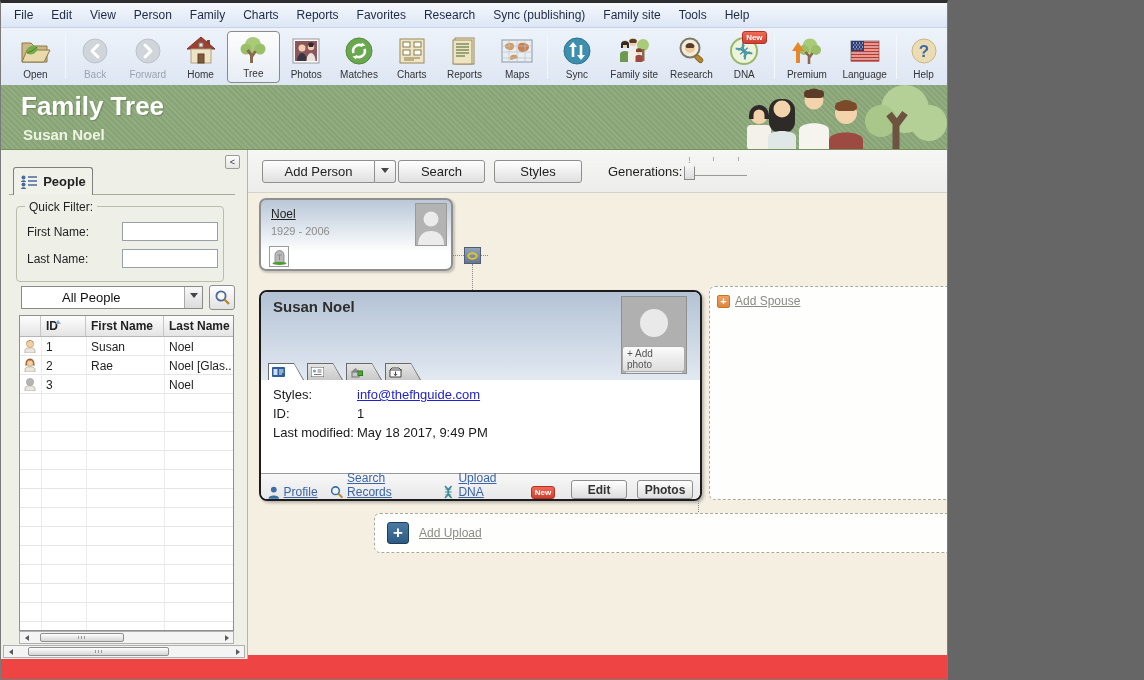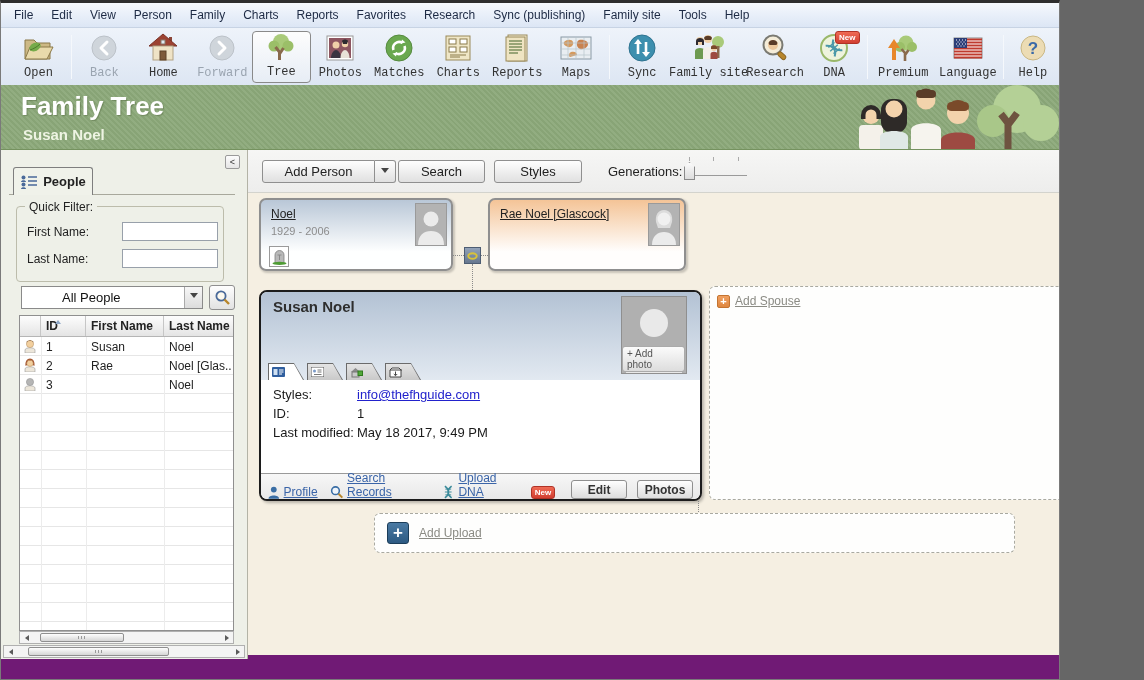--- a/index.html
+++ b/index.html
@@ -1,31 +1,31 @@
 <!DOCTYPE html>
 <html><head>
 <meta charset="utf-8">
 <style>
   * { margin:0; padding:0; box-sizing:border-box; }
   body { font-family:"Liberation Sans", sans-serif; background:#666; }
-  #root { position:relative; width:1060px; height:680px; background:#701a75; overflow:hidden;
+  #root { position:relative; width:948px; height:680px; background:#ef4444; overflow:hidden;
           border:1px solid #7a7a7a; border-top:3px solid #2e2e2e; }
 
   
   #menubar { position:absolute; left:0; top:0; width:100%; height:25px;
              background:linear-gradient(#f5f8fd,#dce6f5); border-bottom:1px solid #c7d3e4;
              display:flex; align-items:center; padding-left:4px; }
   .menu-item { font-size:12px; color:#1d2a44; padding:4px 9px; cursor:default; }
 
   
   #toolbar { position:absolute; left:0; top:25px; width:100%; height:57px;
              background:linear-gradient(#eef3fa,#dde6f3); display:flex; align-items:center; padding-left:8px; }
   .tb-btn { width:63px; height:52px; display:flex; flex-direction:column; align-items:center;
             justify-content:flex-end; padding-bottom:3px; gap:2px; position:relative; border-radius:4px; }
-  .tb-btn .tb-label { font-size:12px; color:#333; white-space:nowrap;font-family:Liberation Mono, monospace; }
+  .tb-btn .tb-label { font-size:10px; color:#333; white-space:nowrap; }
   .tb-btn.disabled .tb-label { color:#9aa4b0; }
   .tb-btn.selected { border:1px solid #8a8a8a; background:linear-gradient(#fdfdfd,#e7edf5); }
   .tb-icon { width:34px; height:32px; display:flex; align-items:center; justify-content:center; }
   .tb-sep { width:1px; height:44px; background:#c2cddc; border-right:1px solid #f5f8fc; margin:0 3px; }
   .new-badge { position:absolute; top:0px; right:4px; background:linear-gradient(#ef6a54,#d23f31);
                border:1px solid #b03226; color:#fff; font-size:8px; font-weight:bold;
                padding:1px 3px; border-radius:3px; }
 
   
   #green-header { position:absolute; left:0; top:82px; width:100%; height:65px;
@@ -218,41 +218,41 @@
     <div class="tb-btn disabled">
       <span class="tb-icon">
         <svg width="28" height="28" viewBox="0 0 28 28">
             <circle cx="14" cy="14" r="12" fill="#cfd5db" stroke="#bcc2c9"></circle>
             <path d="M17 8l-6 6 6 6" stroke="#fff" stroke-width="3" fill="none" stroke-linecap="round" stroke-linejoin="round"></path>
           </svg>
       </span>
       <span class="tb-label">Back</span>
     </div>
 
+    <div class="tb-btn disabled">
+      <span class="tb-icon">
+        <svg width="28" height="28" viewBox="0 0 28 28">
+            <circle cx="14" cy="14" r="12" fill="#cfd5db" stroke="#bcc2c9"></circle>
+            <path d="M11 8l6 6-6 6" stroke="#fff" stroke-width="3" fill="none" stroke-linecap="round" stroke-linejoin="round"></path>
+          </svg>
+      </span>
+      <span class="tb-label">Forward</span>
+    </div>
+
     <div class="tb-btn">
       <span class="tb-icon">
         <svg width="32" height="30" viewBox="0 0 32 30">
             <rect x="22" y="4" width="3" height="6" fill="#8a4436"></rect>
             <path d="M16 1L2 13h28z" fill="#9c4232" stroke="#7a3226"></path>
             <rect x="6" y="13" width="20" height="14" fill="#efe3c6" stroke="#b2a284"></rect>
             <rect x="13" y="18" width="6" height="9" fill="#7e5a3a" stroke="#5e4228"></rect>
             <rect x="14" y="7" width="4" height="4" fill="#dfeaf2" stroke="#88786a"></rect>
           </svg>
       </span>
       <span class="tb-label">Home</span>
-    </div>
-
-    <div class="tb-btn disabled">
-      <span class="tb-icon">
-        <svg width="28" height="28" viewBox="0 0 28 28">
-            <circle cx="14" cy="14" r="12" fill="#cfd5db" stroke="#bcc2c9"></circle>
-            <path d="M11 8l6 6-6 6" stroke="#fff" stroke-width="3" fill="none" stroke-linecap="round" stroke-linejoin="round"></path>
-          </svg>
-      </span>
-      <span class="tb-label">Forward</span>
     </div>
 
     <div class="tb-btn selected">
       <span class="tb-icon">
         <svg width="32" height="30" viewBox="0 0 32 30">
             <circle cx="16" cy="10" r="8" fill="#a9ca79"></circle>
             <circle cx="9" cy="14" r="5.5" fill="#9bbf68"></circle>
             <circle cx="23" cy="14" r="5.5" fill="#9bbf68"></circle>
             <path d="M14.5 28v-8l-4-5m4 7l4-6" stroke="#8a6a4c" stroke-width="3" fill="none"></path>
           </svg>
@@ -608,31 +608,20 @@
       <div class="mini-photo">
         <svg width="30" height="41" viewBox="0 0 30 41">
             <rect width="30" height="41" fill="#b3b3b3"></rect>
             <rect width="30" height="41" fill="url(#)"></rect>
             <circle cx="15" cy="15" r="7.5" fill="#ebebeb"></circle>
             <path d="M2 41c0-10 6-14 13-14s13 4 13 14z" fill="#ebebeb"></path>
           </svg>
       </div>
     </div>
 
-    <div class="pcard" id="mother-card">
-      <span class="pcard-name">Rae Noel [Glascock]</span>
-      <div class="mini-photo">
-        <svg width="30" height="41" viewBox="0 0 30 41">
-            <rect width="30" height="41" fill="#b3b3b3"></rect>
-            <path d="M15 6c-6 0-9 5-8 12l2 6h12l2-6c1-7-2-12-8-12z" fill="#dcdcdc"></path>
-            <circle cx="15" cy="15" r="6.5" fill="#f0f0f0"></circle>
-            <path d="M3 41c0-9 5.5-13 12-13s12 4 12 13z" fill="#ebebeb"></path>
-          </svg>
-      </div>
-    </div>
 
     <div class="dotline-h" style="left:205px; top:62px; width:11px;"></div>
     <div id="ring-node">
       <svg width="11" height="8" viewBox="0 0 11 8">
           <ellipse cx="5.5" cy="4" rx="4.2" ry="2.8" fill="none" stroke="#d8c23a" stroke-width="2"></ellipse>
         </svg>
     </div>
     <div class="dotline-h" style="left:233px; top:62px; width:7px;"></div>
     <div class="dotline-v" style="left:224px; top:71px; height:26px;"></div>
 

